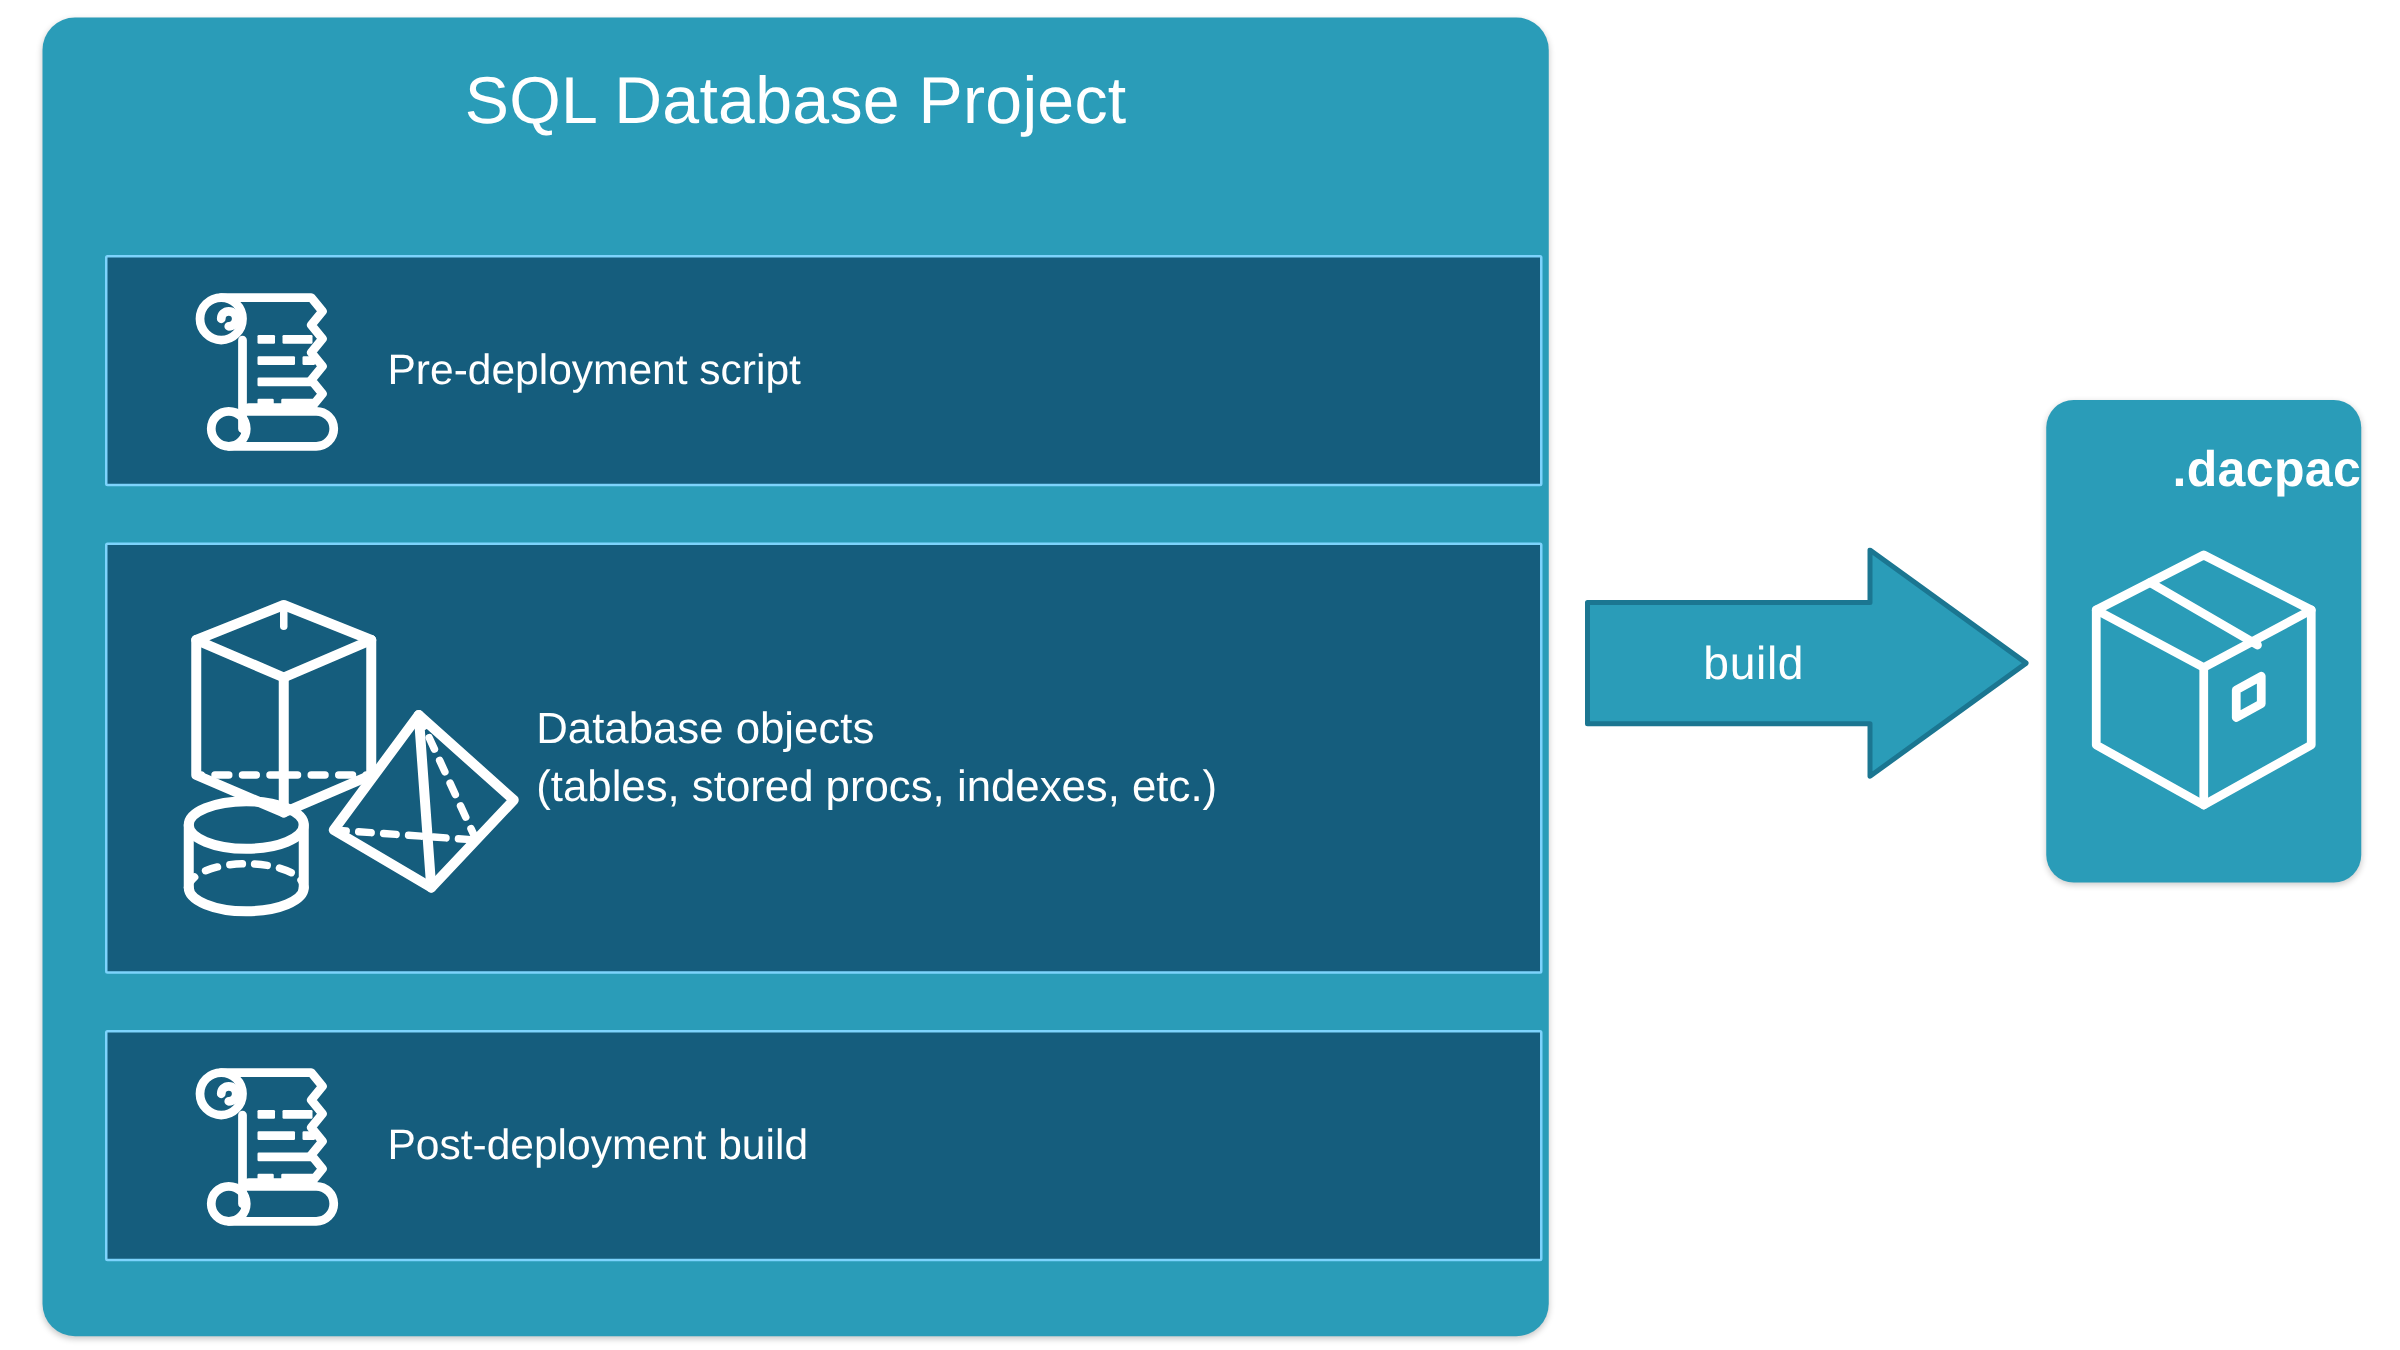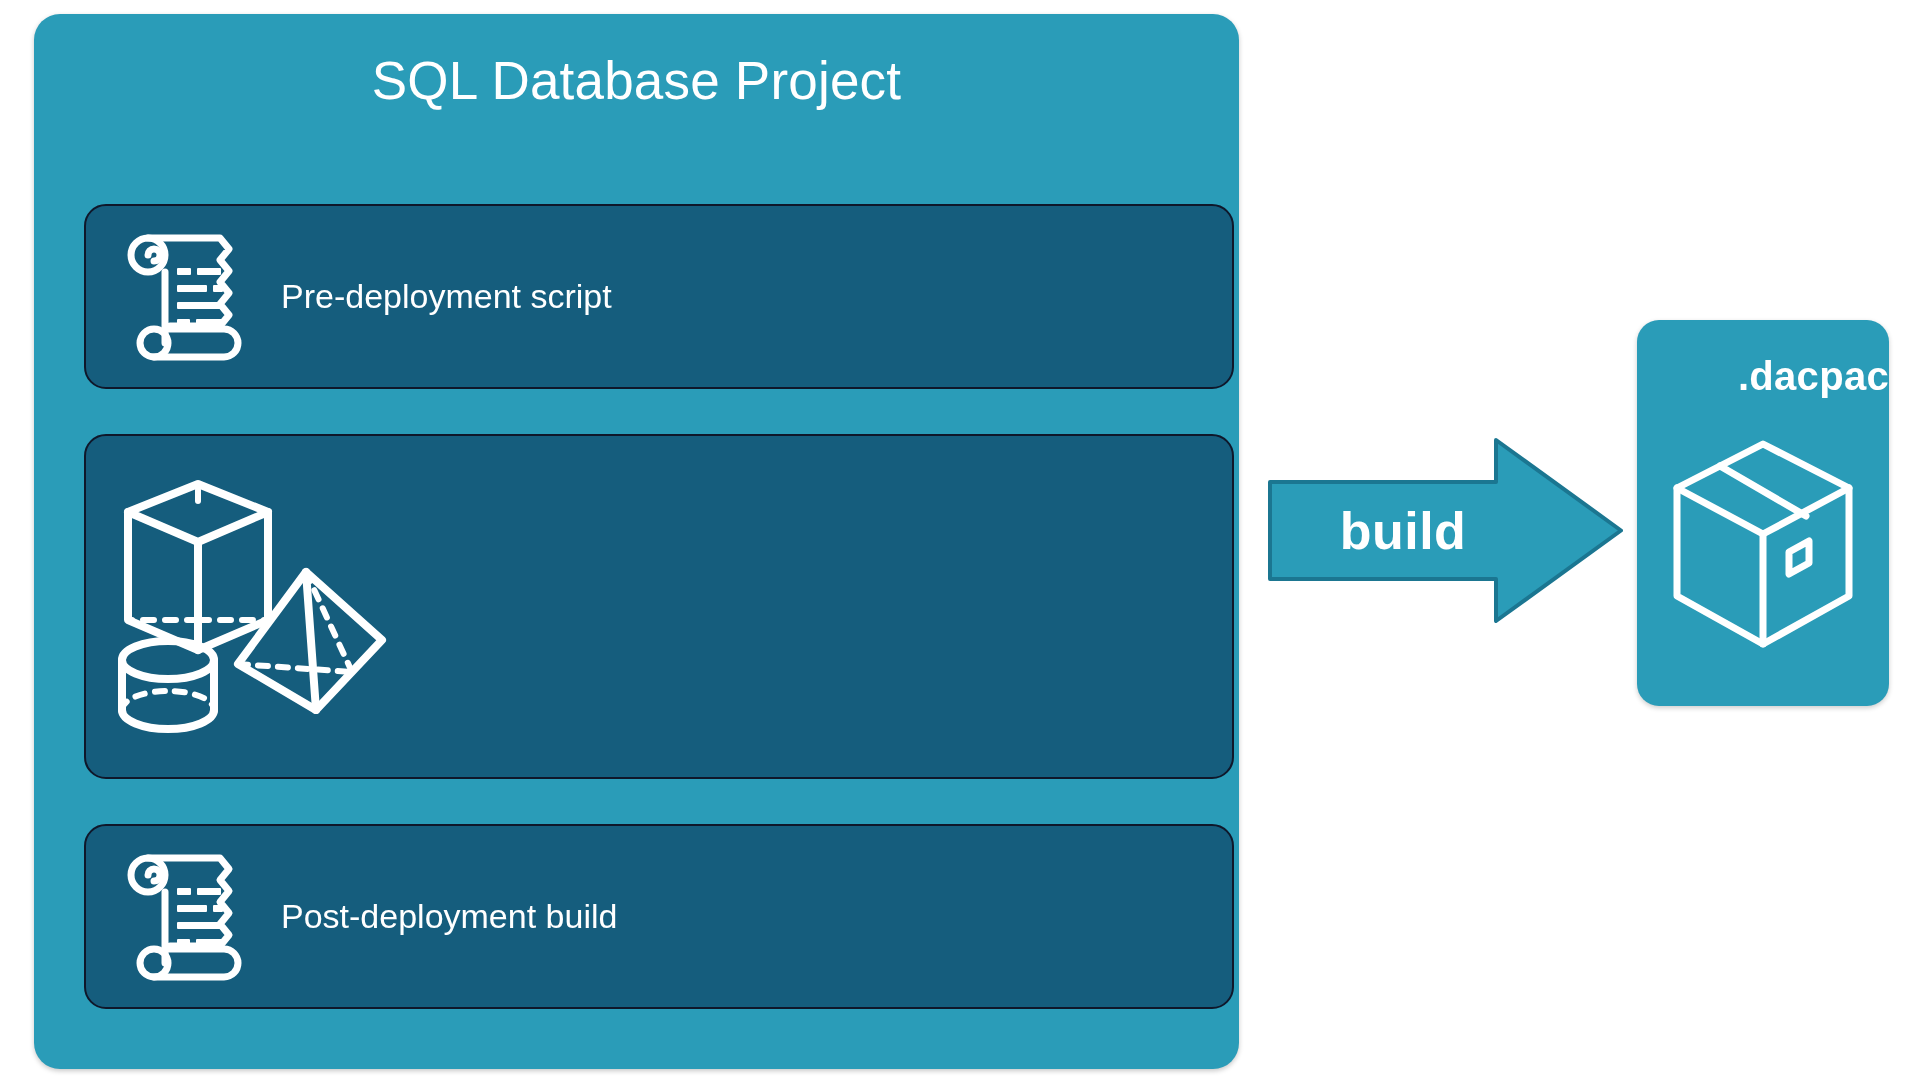--- a/index.html
+++ b/index.html
@@ -37,24 +37,25 @@
     font-size: 53px;
     font-weight: 400;
     letter-spacing: 0.2px;
     line-height: 1.1;
   }
 
   
   .card {
     position: absolute;
     background: #155d7d;
-    border-radius: 22px;
-    border: 2px solid #0f172a;
+    border-radius: 2px;
+    border: 2px solid #7dd3fc;
     display: flex;
     align-items: center;
+    padding-left: 29px;
   }
   #card-pre  { left: 50px; top: 190px;  width: 1150px; height: 185px; }
   #card-obj  { left: 50px; top: 420px;  width: 1150px; height: 345px; }
   #card-post { left: 50px; top: 810px;  width: 1150px; height: 185px; }
 
   .card-icon {
     flex: 0 0 auto;
     width: 185px;
     display: flex;
     align-items: center;
@@ -82,22 +83,22 @@
   }
   .build-arrow .arrow-text {
     position: absolute;
     left: 0; top: 0;
     width: 270px;
     height: 185px;
     display: flex;
     align-items: center;
     justify-content: center;
     color: #ffffff;
-    font-size: 52px;
-    font-weight: bold;
+    font-size: 37px;
+    font-weight: normal;
     letter-spacing: 0.5px;
   }
 
   
   .dacpac-box {
     position: absolute;
     left: 1637px;
     top: 320px;
     width: 252px;
     height: 386px;
@@ -190,20 +191,22 @@
             <ellipse cx="58" cy="188" rx="46" ry="19"></ellipse>
             <path d="M12 188 V238"></path>
             <path d="M104 188 V238"></path>
             <path d="M12 238 a46 19 0 0 0 92 0"></path>
           </g>
           <g fill="none" stroke="#ffffff" stroke-width="6" stroke-dasharray="10 10" stroke-linecap="round">
             <path d="M12 238 a46 19 0 0 1 92 0"></path>
           </g>
         </svg>
       </div>
+      <div class="card-label">Database objects
+(tables, stored procs, indexes, etc.)</div>
     </div>
 
     <div class="card" id="card-post">
       <div class="card-icon">
         <svg width="130" height="140" viewBox="0 0 130 140">
           <g fill="none" stroke="#ffffff" stroke-width="7" stroke-linejoin="round" stroke-linecap="round">
             <circle cx="24" cy="28" r="17"></circle>
             <path d="M24 28 a6 6 0 1 1 6 6"></path>
             <path d="M24 11 H96 l9 11 l-9 11 l9 11 l-9 11 l9 11 l-9 11 l9 11 l-9 11 H46"></path>
             <circle cx="30" cy="116" r="14"></circle>

